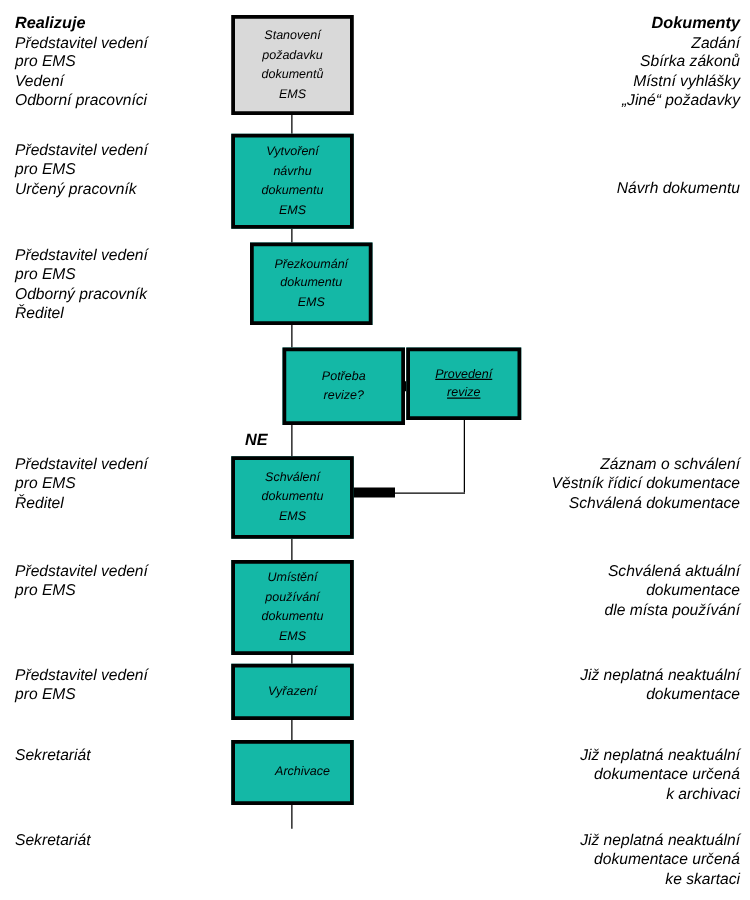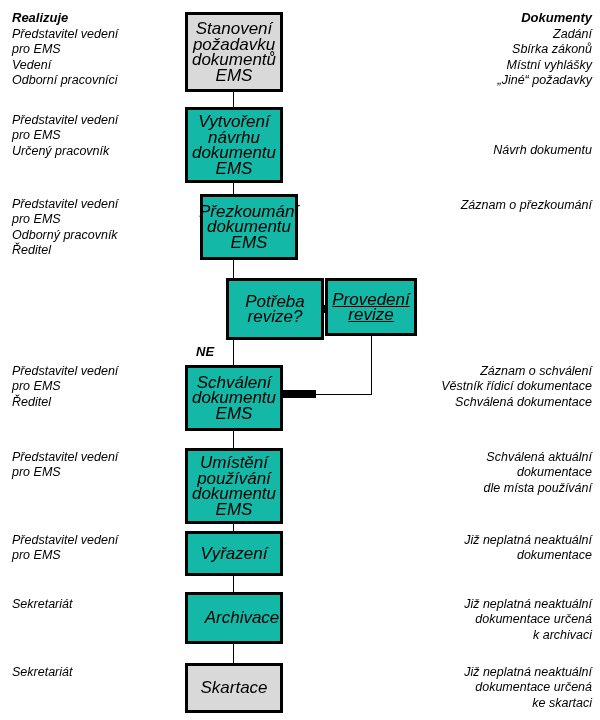--- a/index.html
+++ b/index.html
@@ -51,21 +51,21 @@
     border: 3px solid #000000;
     background: #14b8a6;
     display: flex;
     align-items: center;
     justify-content: center;
     text-align: center;
   }
   .node.shaded { background: #d9d9d9; }
   .node-label {
     font-style: italic;
-    font-size: 17px;
+    font-size: 10px;
     line-height: 15.5px;
     white-space: pre-line;
     padding: 0 3px;
   }
 
   
   .vline {
     position: absolute;
     width: 1px;
     background: #000000;
@@ -119,21 +119,20 @@
   <div class="side-block left" style="top:533px">Představitel vedení
 pro EMS</div>
   <div class="side-block left" style="top:597px">Sekretariát</div>
   <div class="side-block left" style="top:665px">Sekretariát</div>
 
   <div class="side-block right" style="top:27px">Zadání
 Sbírka zákonů
 Místní vyhlášky
 „Jiné“ požadavky</div>
   <div class="side-block right" style="top:143px">Návrh dokumentu</div>
-  <div class="side-block right" style="top:198px">Záznam o přezkoumání</div>
   <div class="side-block right" style="top:364px">Záznam o schválení
 Věstník řídicí dokumentace
 Schválená dokumentace</div>
   <div class="side-block right" style="top:450px">Schválená aktuální
 dokumentace
 dle místa používání</div>
   <div class="side-block right" style="top:533px">Již neplatná neaktuální
 dokumentace</div>
   <div class="side-block right" style="top:597px">Již neplatná neaktuální
 dokumentace určená
@@ -212,17 +211,14 @@
   </div>
 
   <div class="node" style="left:185px; top:531px; width:98px; height:45px;">
     <span class="node-label">Vyřazení</span>
   </div>
 
   <div class="node" style="left:185px; top:592px; width:98px; height:52px;padding-left:16px;">
     <span class="node-label">Archivace</span>
   </div>
 
-  <div class="node shaded" style="left:185px; top:663px; width:98px; height:50px;">
-    <span class="node-label">Skartace</span>
-  </div>
 
 </div>
 
 </body></html>

